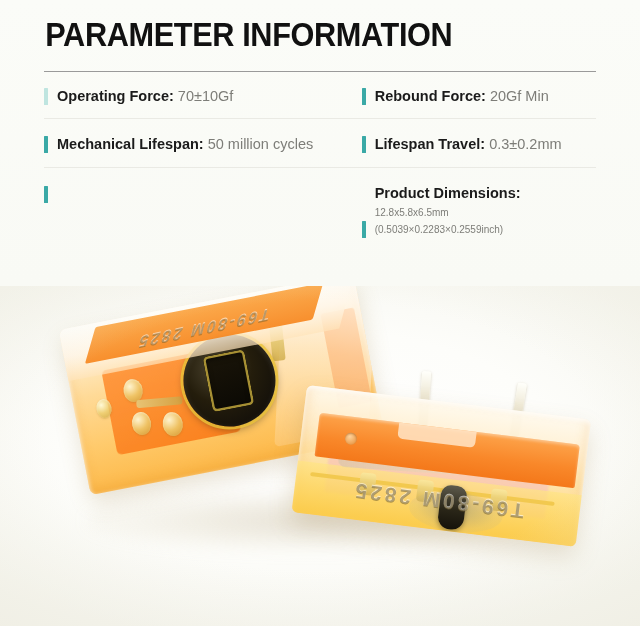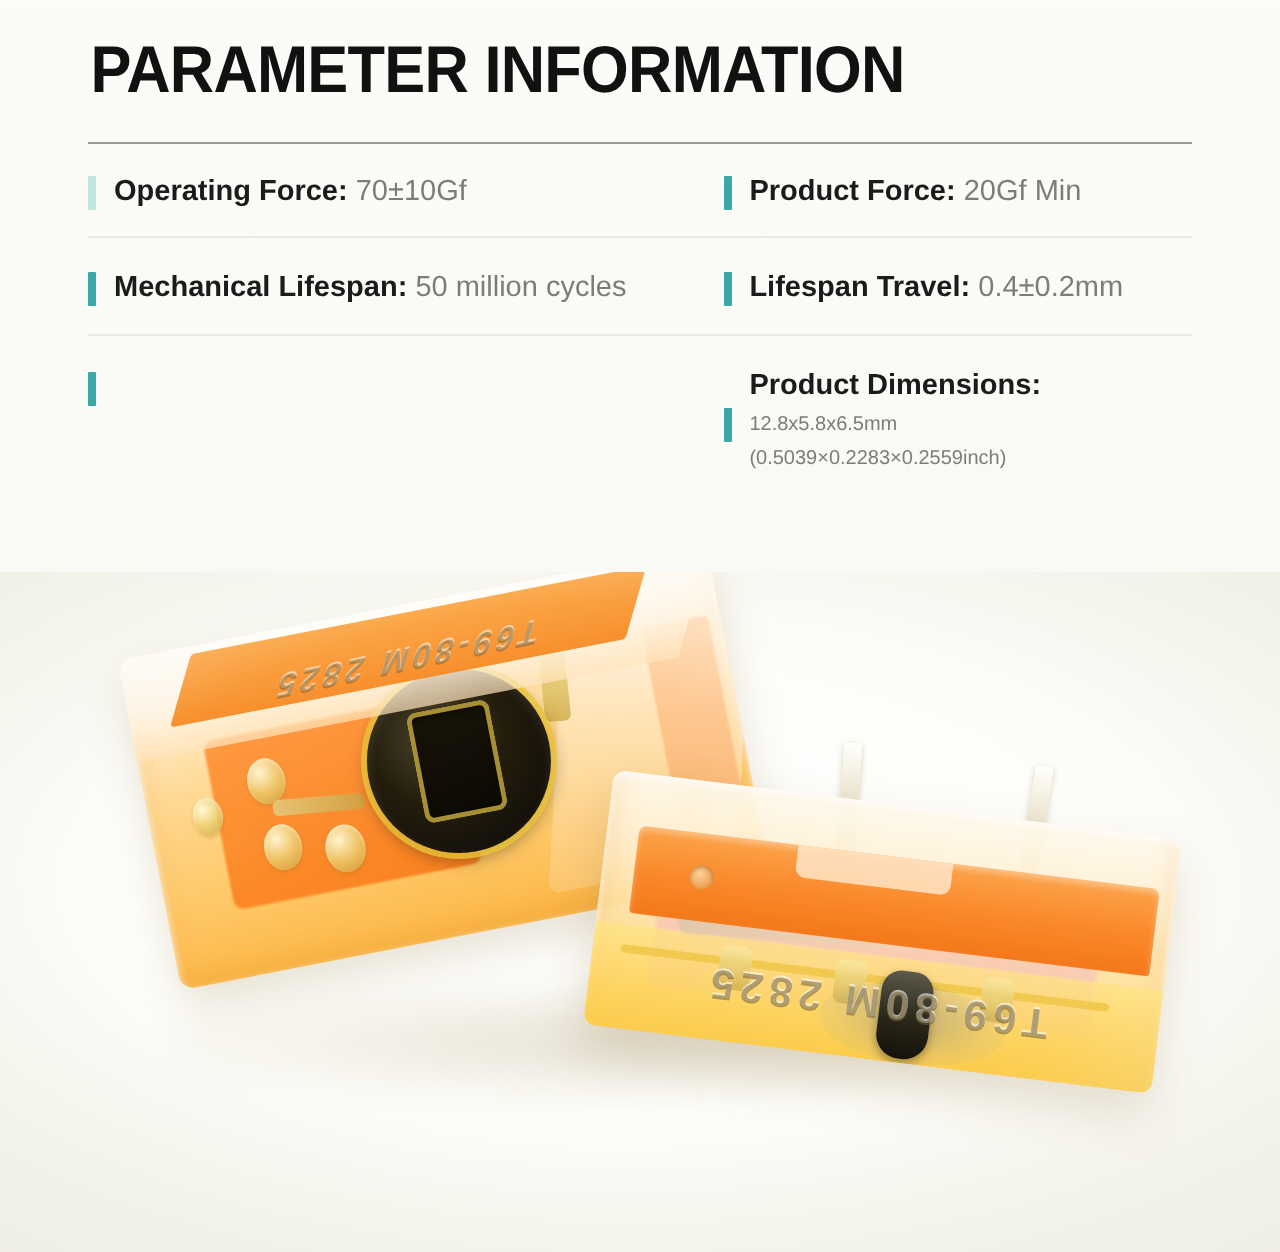--- a/index.html
+++ b/index.html
@@ -58,21 +58,21 @@
   .spec-row {
     display: flex;
     align-items: flex-start;
   }
   .spec-row.r1 { padding: 14px 0 13px 0; }
   .spec-row.r2 { padding: 15px 0 14px 0; }
   .spec-row.r3 { padding: 16px 0 6px 0; }
 
   .spec-cell {
     display: flex;
-    align-items: center;
+    align-items: flex-end;
     box-sizing: border-box;
   }
   .col-left  { width: 352px; padding-left: 8px; }
   .col-right { width: 266px; padding-left: 2px; }
 
   .bullet {
     flex: 0 0 auto;
     width: 4px;
     height: 17px;
     margin-top: 2px;
@@ -428,41 +428,41 @@
       <div class="spec-cell col-left">
         <span class="bullet pale" style="background: rgb(191, 229, 224);"></span>
         <span class="spec-text">
           <span class="spec-label">Operating Force:</span>
           <span class="spec-value">70±10Gf</span>
         </span>
       </div>
       <div class="spec-cell col-right">
         <span class="bullet" style="background: rgb(58, 169, 166);"></span>
         <span class="spec-text">
-          <span class="spec-label">Product Force:</span>
+          <span class="spec-label">Rebound Force:</span>
           <span class="spec-value">20Gf Min</span>
         </span>
       </div>
     </div>
 
     <div class="rule-light"></div>
 
     <div class="spec-row r2">
       <div class="spec-cell col-left">
         <span class="bullet" style="background: rgb(58, 169, 166);"></span>
         <span class="spec-text">
           <span class="spec-label">Mechanical Lifespan:</span>
           <span class="spec-value">50 million cycles</span>
         </span>
       </div>
       <div class="spec-cell col-right">
         <span class="bullet" style="background: rgb(58, 169, 166);"></span>
         <span class="spec-text">
           <span class="spec-label">Lifespan Travel:</span>
-          <span class="spec-value">0.4±0.2mm</span>
+          <span class="spec-value">0.3±0.2mm</span>
         </span>
       </div>
     </div>
 
     <div class="rule-light"></div>
 
     <div class="spec-row r3">
       <div class="spec-cell col-left">
         <span class="bullet" style="background: rgb(58, 169, 166);"></span>
       </div>

